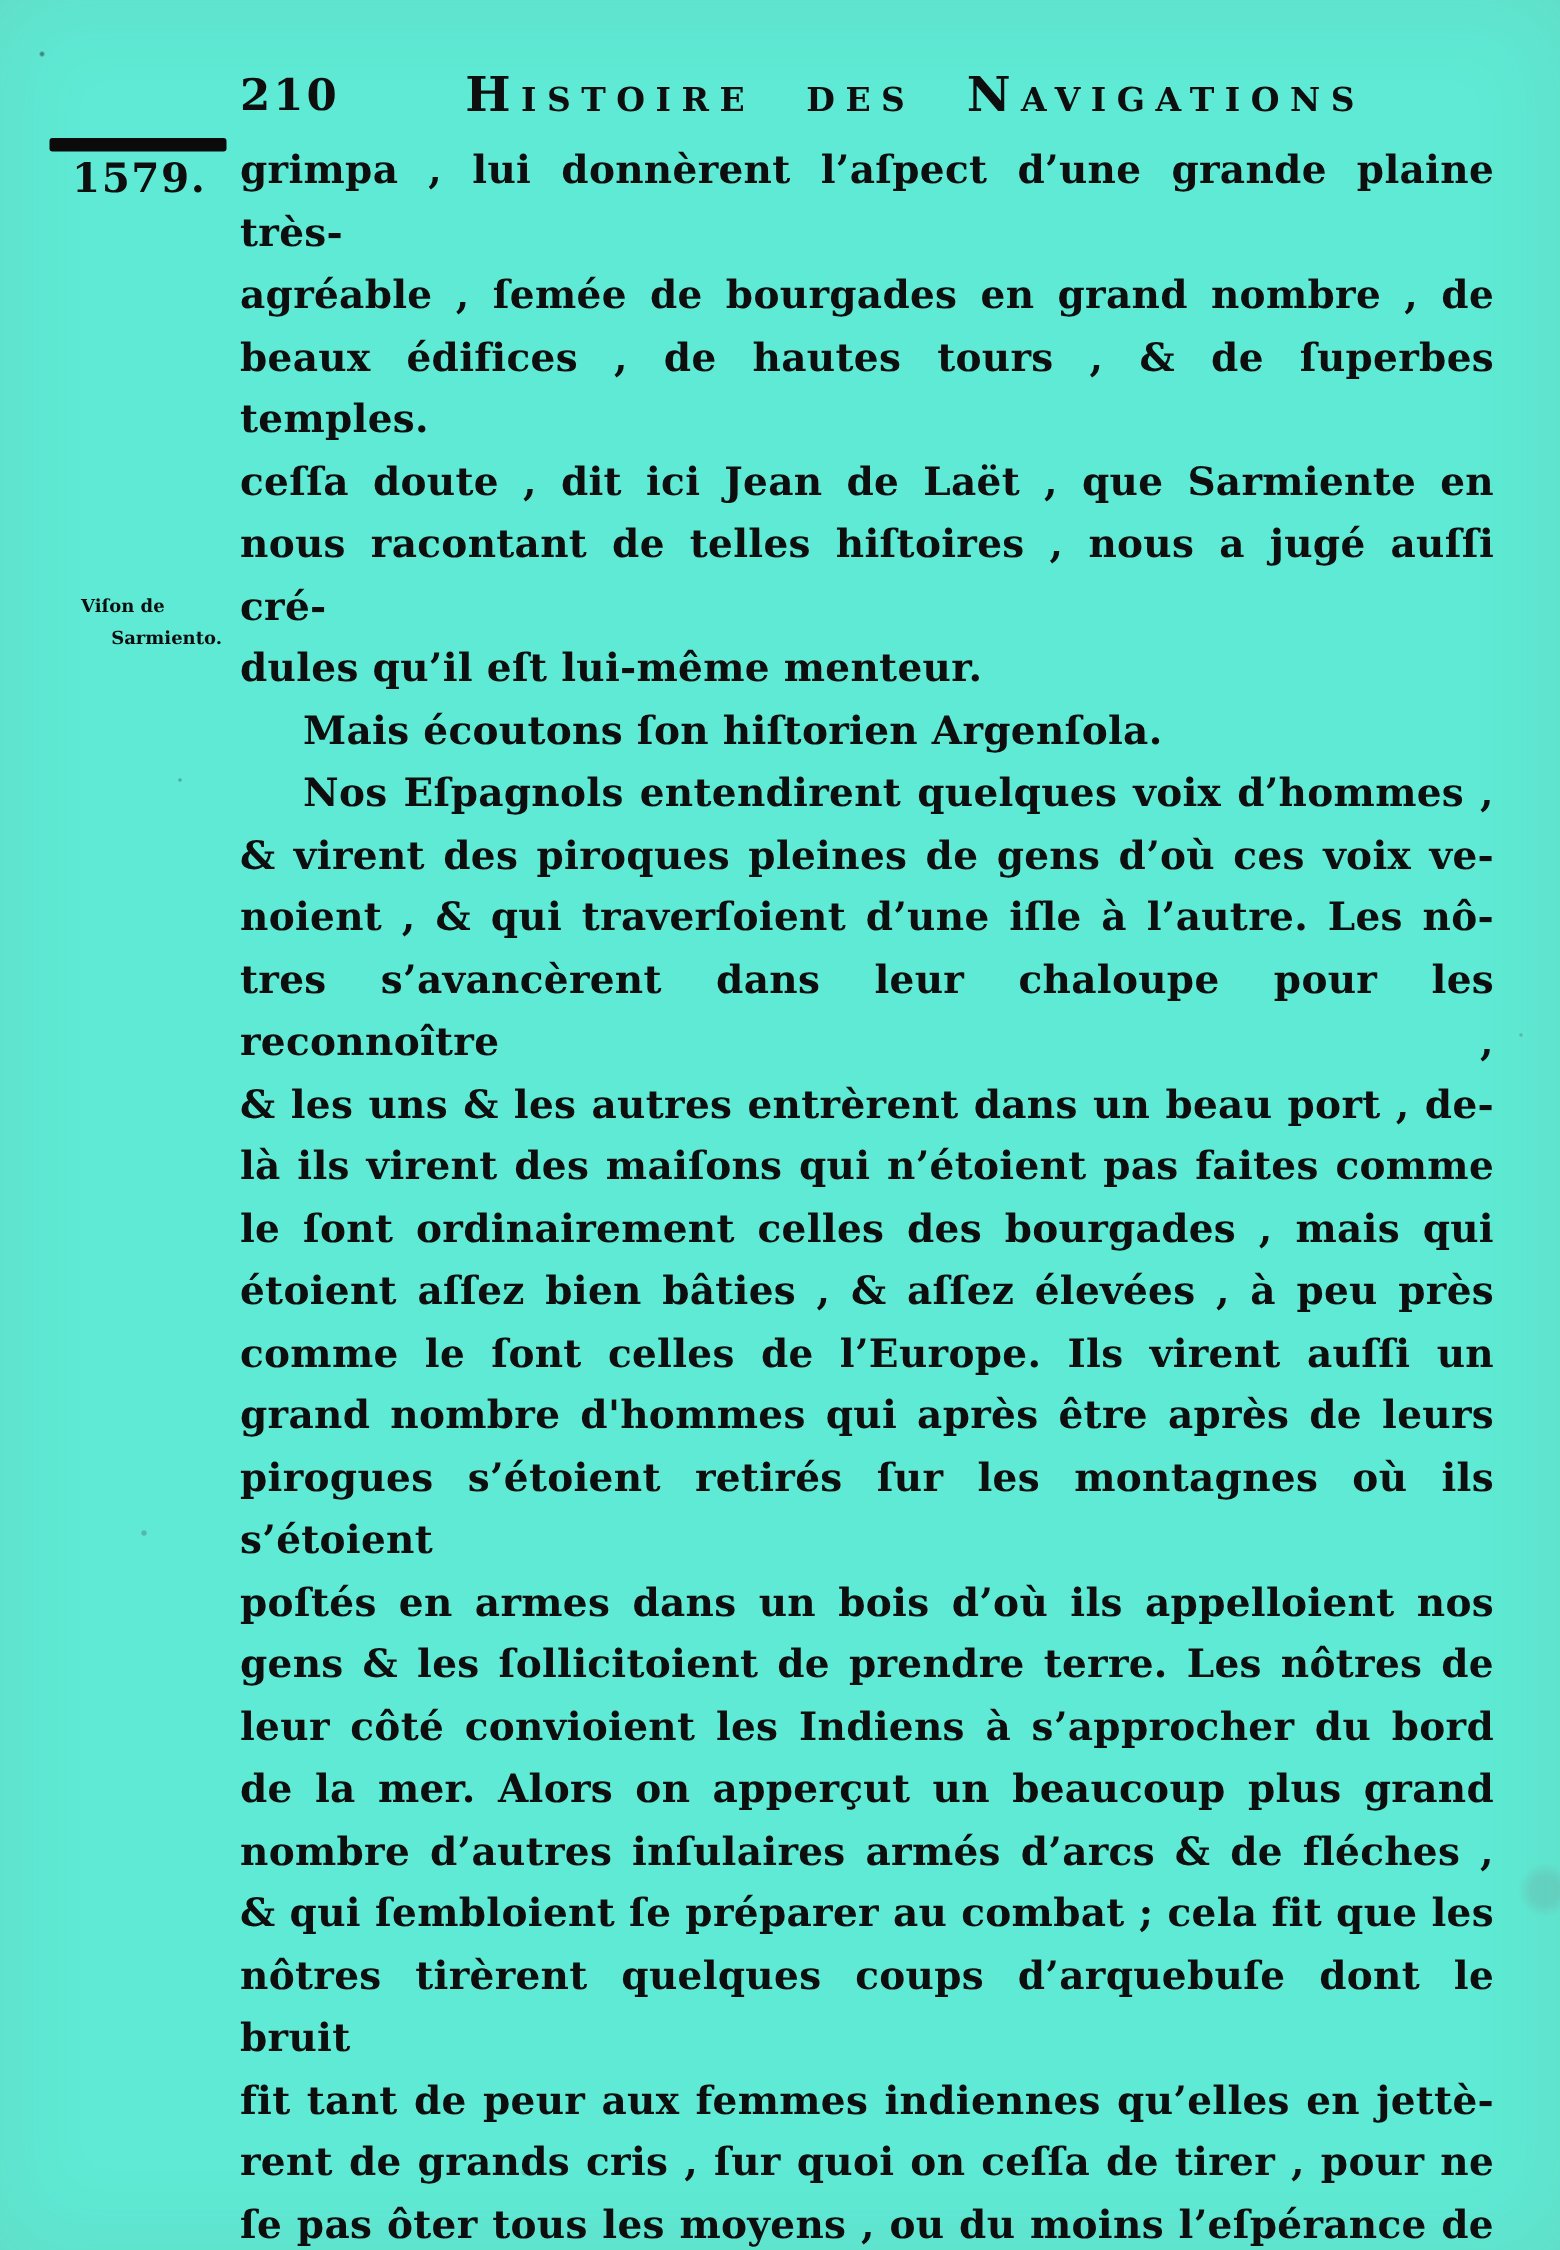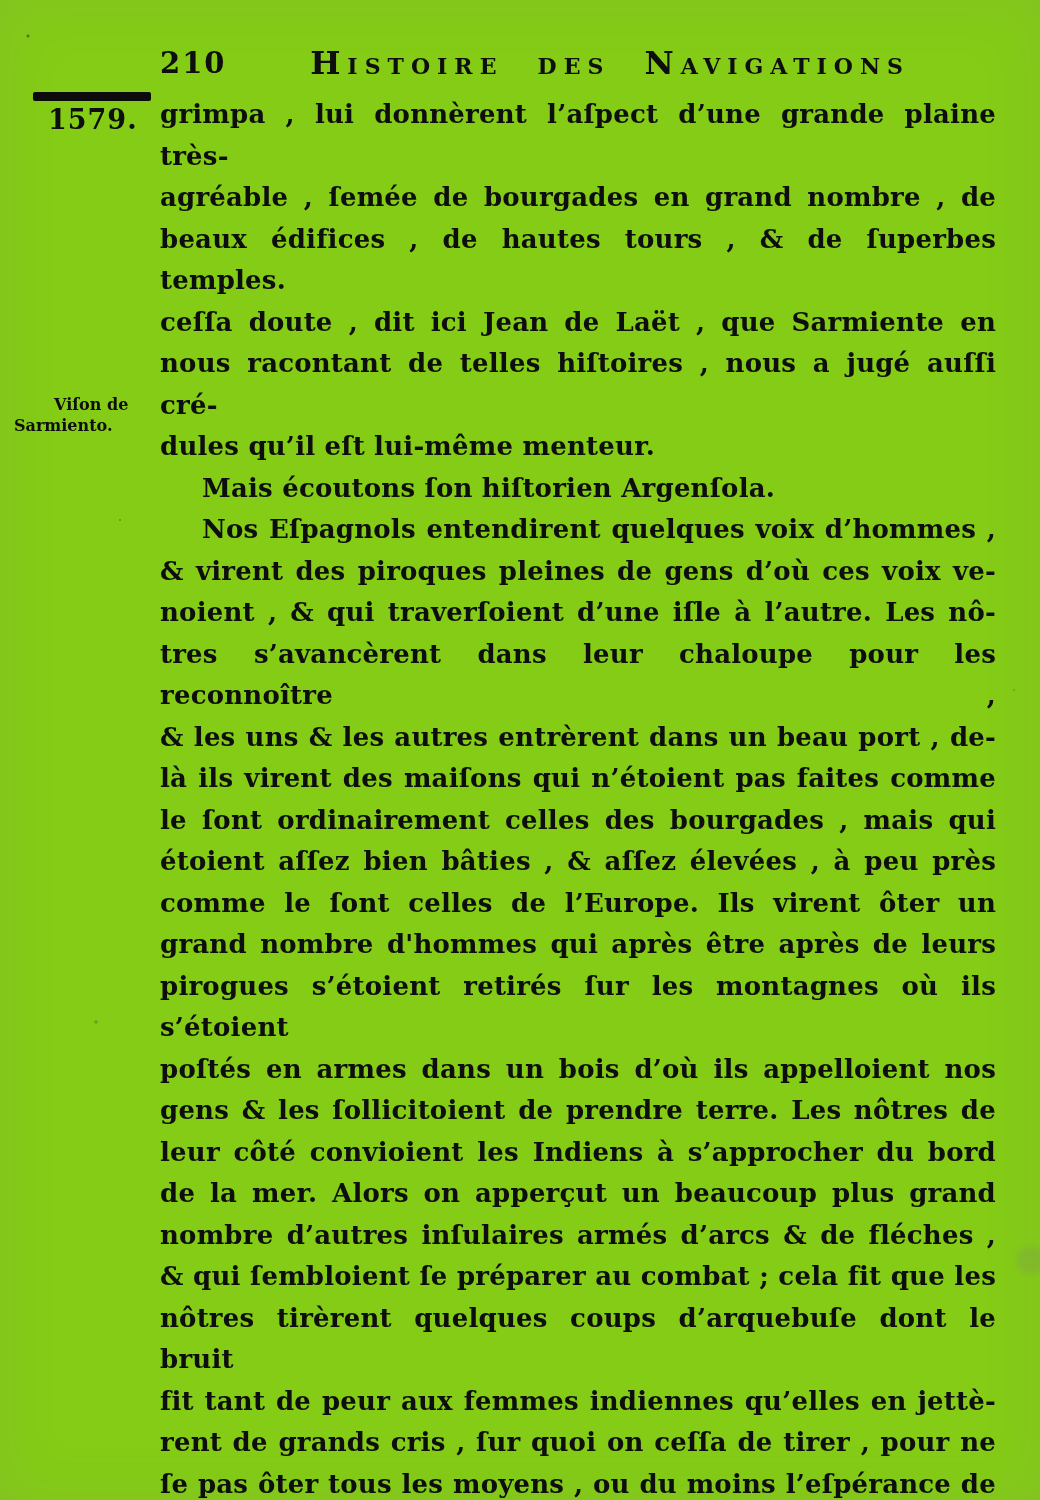--- a/index.html
+++ b/index.html
@@ -5,21 +5,21 @@
   html,body{margin:0;padding:0;}
   body{
     font-family:"DejaVu Serif", serif;
     background:#e8e8e6;
   }
   .page{
     position:relative;
     width:1040px;
     height:1500px;
     margin:0 auto;
-    background:#84cc16;
+    background:#5eead4;
     color:#0e0e0e;
     overflow:hidden;
     box-shadow:inset 0 0 60px rgba(120,120,115,0.12);
   }
   
   .page::before{
     content:"";
     position:absolute; left:0; top:0; width:100%; height:100%;
     pointer-events:none;
     background:
@@ -57,25 +57,25 @@
     background:#0b0b0b;
     border-radius:2px;
   }
   .margin-year{
     position:absolute; left:48px; top:104px;
     font-size:27px; font-weight:bold;
     letter-spacing:1px;
   }
   .sidenote{
     position:absolute; left:14px; top:394px; width:134px;
-    font-size:16px; font-weight:bold;
+    font-size:12px; font-weight:bold;
     line-height:21px;
   }
   .sidenote .sn1{ padding-left:40px; }
-  .sidenote .sn2{ padding-left:0; }
+  .sidenote .sn2{ padding-left:0;text-align:right; }
 
   
   .body-text{
     position:absolute; left:160px; top:94px;
     width:836px;
     font-size:26px;
     font-weight:bold;
     line-height:41.5px;
     letter-spacing:0.2px;
   }
@@ -119,21 +119,21 @@
       <div class="line end">dules qu’il eſt lui-même menteur.</div>
       <div class="line ind end">Mais écoutons ſon hiſtorien Argenſola.</div>
       <div class="line ind">Nos Eſpagnols entendirent quelques voix d’hommes ,</div>
       <div class="line">&amp; virent des piroques pleines de gens d’où ces voix ve-</div>
       <div class="line">noient , &amp; qui traverſoient d’une iſle à l’autre. Les nô-</div>
       <div class="line">tres s’avancèrent dans leur chaloupe pour les reconnoître ,</div>
       <div class="line">&amp; les uns &amp; les autres entrèrent dans un beau port , de-</div>
       <div class="line">là ils virent des maiſons qui n’étoient pas faites comme</div>
       <div class="line">le ſont ordinairement celles des bourgades , mais qui</div>
       <div class="line">étoient aſſez bien bâties , &amp; aſſez élevées , à peu près</div>
-      <div class="line">comme le ſont celles de l’Europe. Ils virent ôter un</div>
+      <div class="line">comme le ſont celles de l’Europe. Ils virent auſſi un</div>
       <div class="line">grand nombre d'hommes qui après être après de leurs</div>
       <div class="line">pirogues s’étoient retirés ſur les montagnes où ils s’étoient</div>
       <div class="line">poſtés en armes dans un bois d’où ils appelloient nos</div>
       <div class="line">gens &amp; les ſollicitoient de prendre terre. Les nôtres de</div>
       <div class="line">leur côté convioient les Indiens à s’approcher du bord</div>
       <div class="line">de la mer. Alors on apperçut un beaucoup plus grand</div>
       <div class="line">nombre d’autres inſulaires armés d’arcs &amp; de fléches ,</div>
       <div class="line">&amp; qui ſembloient ſe préparer au combat ; cela fit que les</div>
       <div class="line">nôtres tirèrent quelques coups d’arquebuſe dont le bruit</div>
       <div class="line">fit tant de peur aux femmes indiennes qu’elles en jettè-</div>

